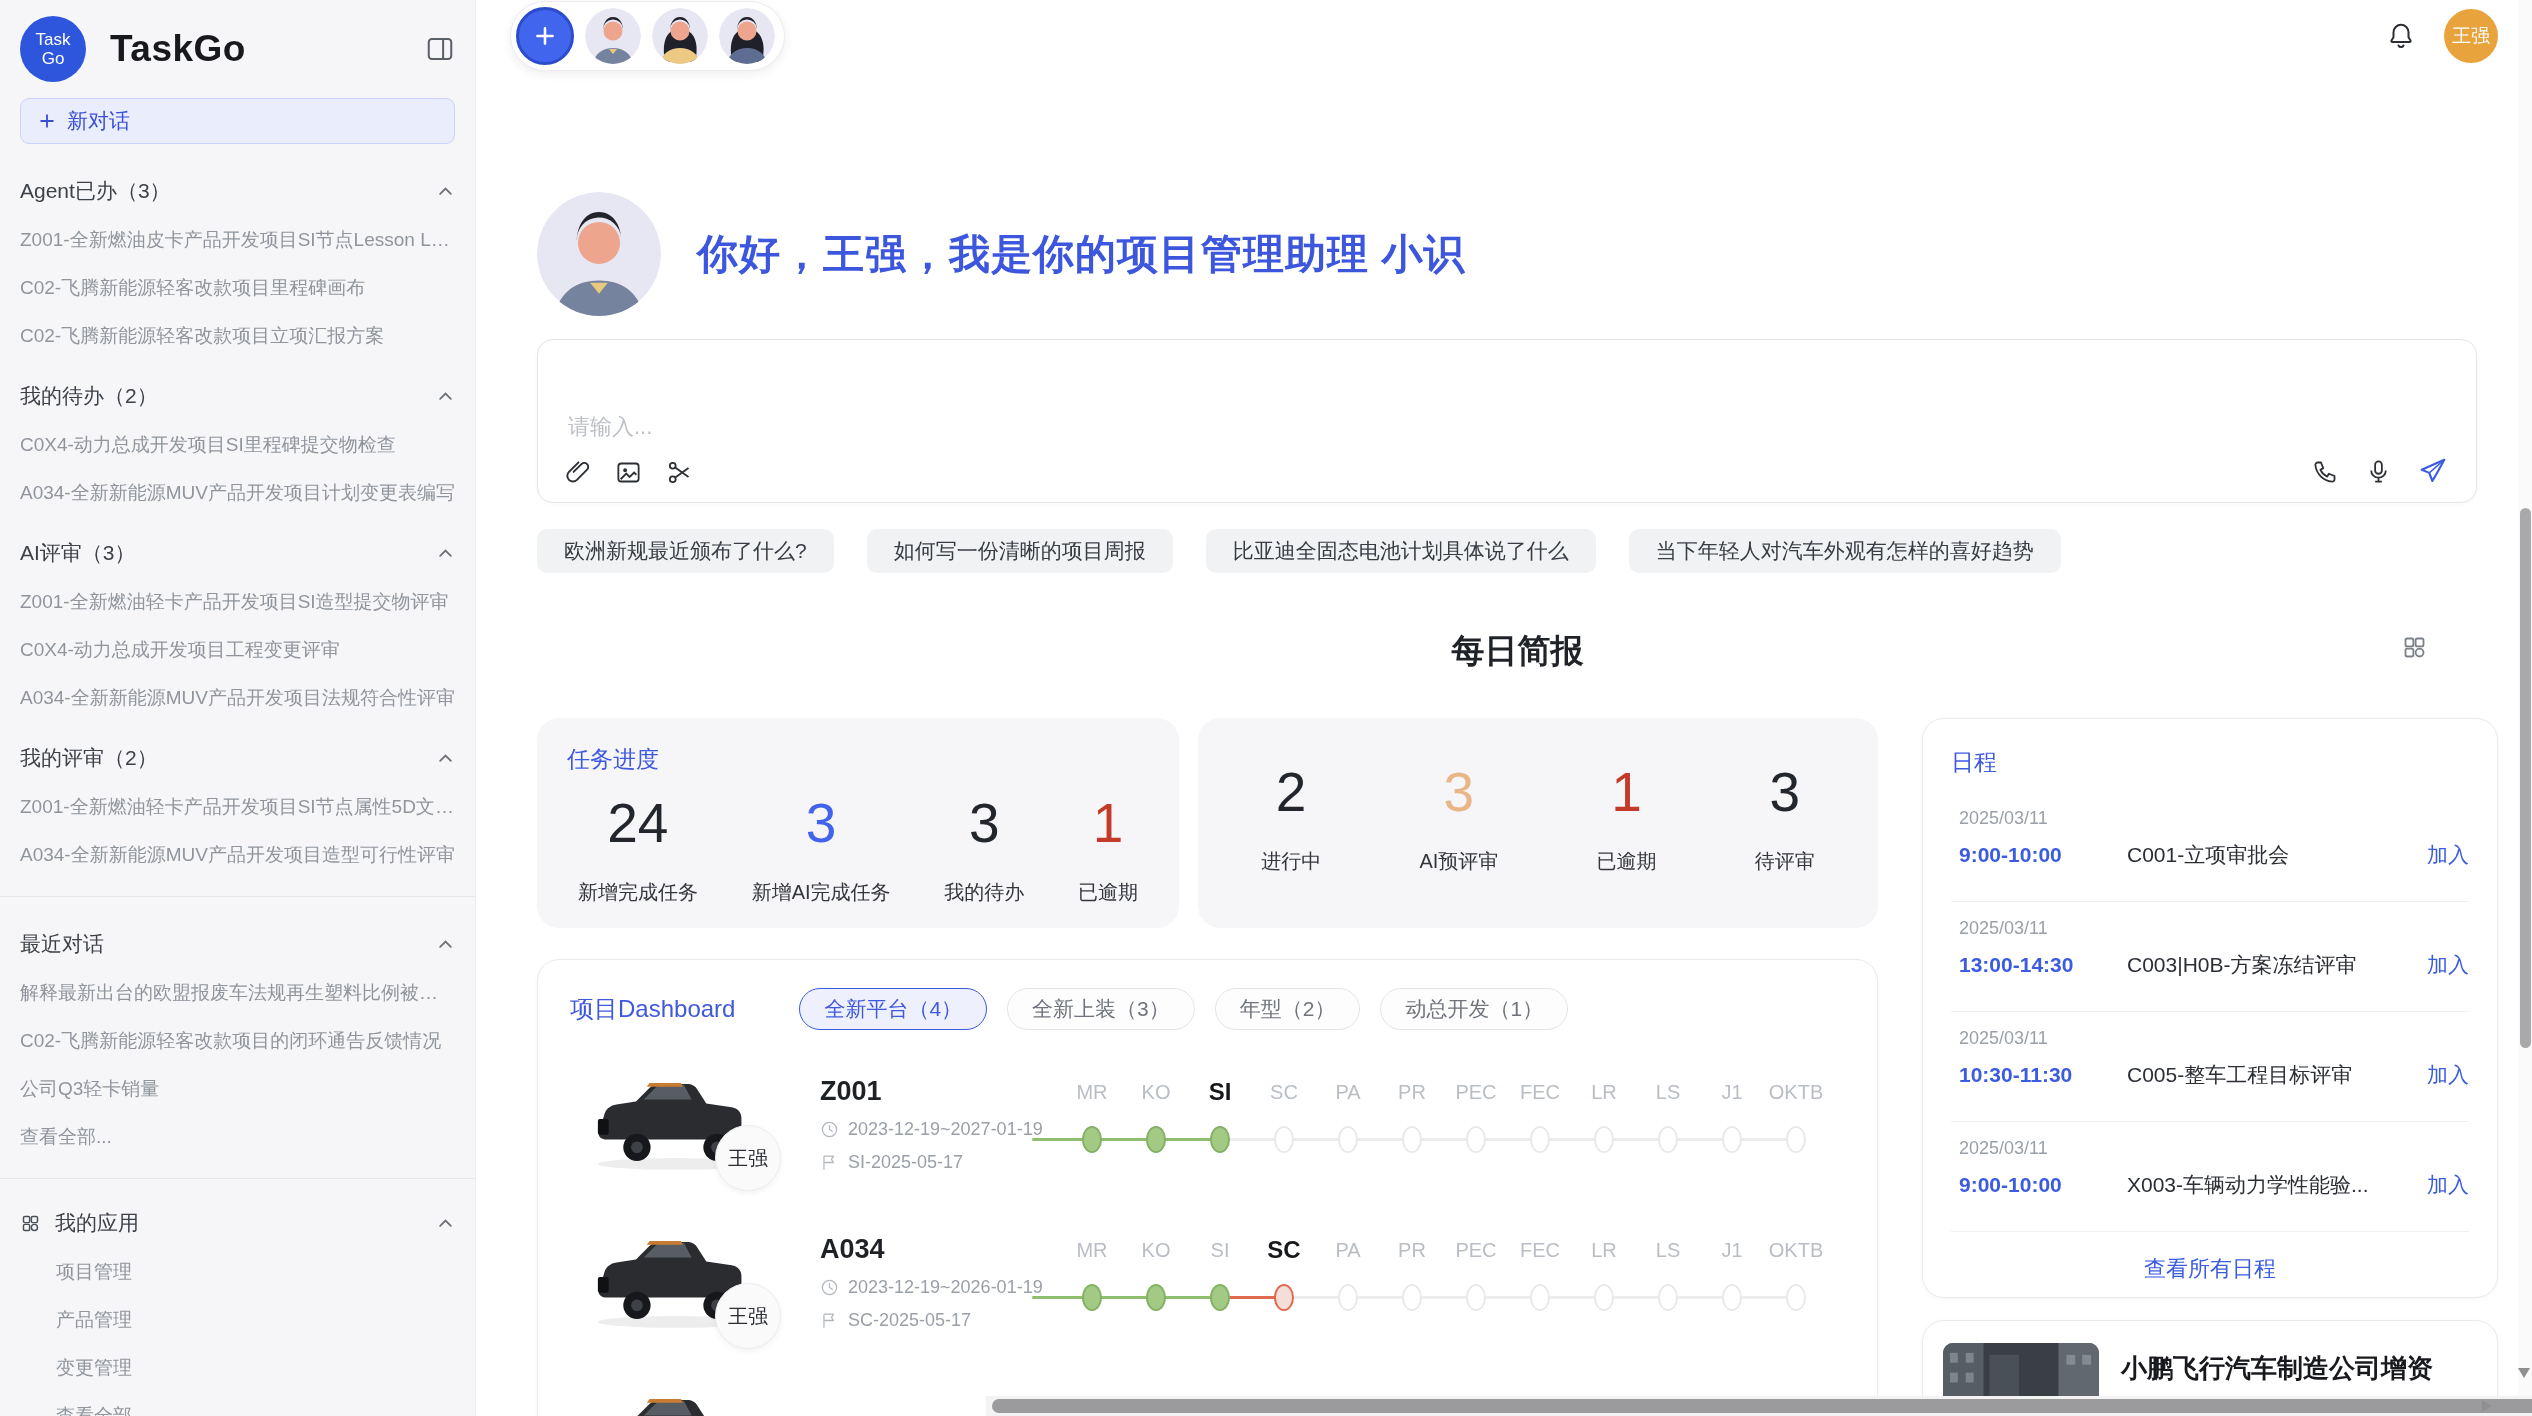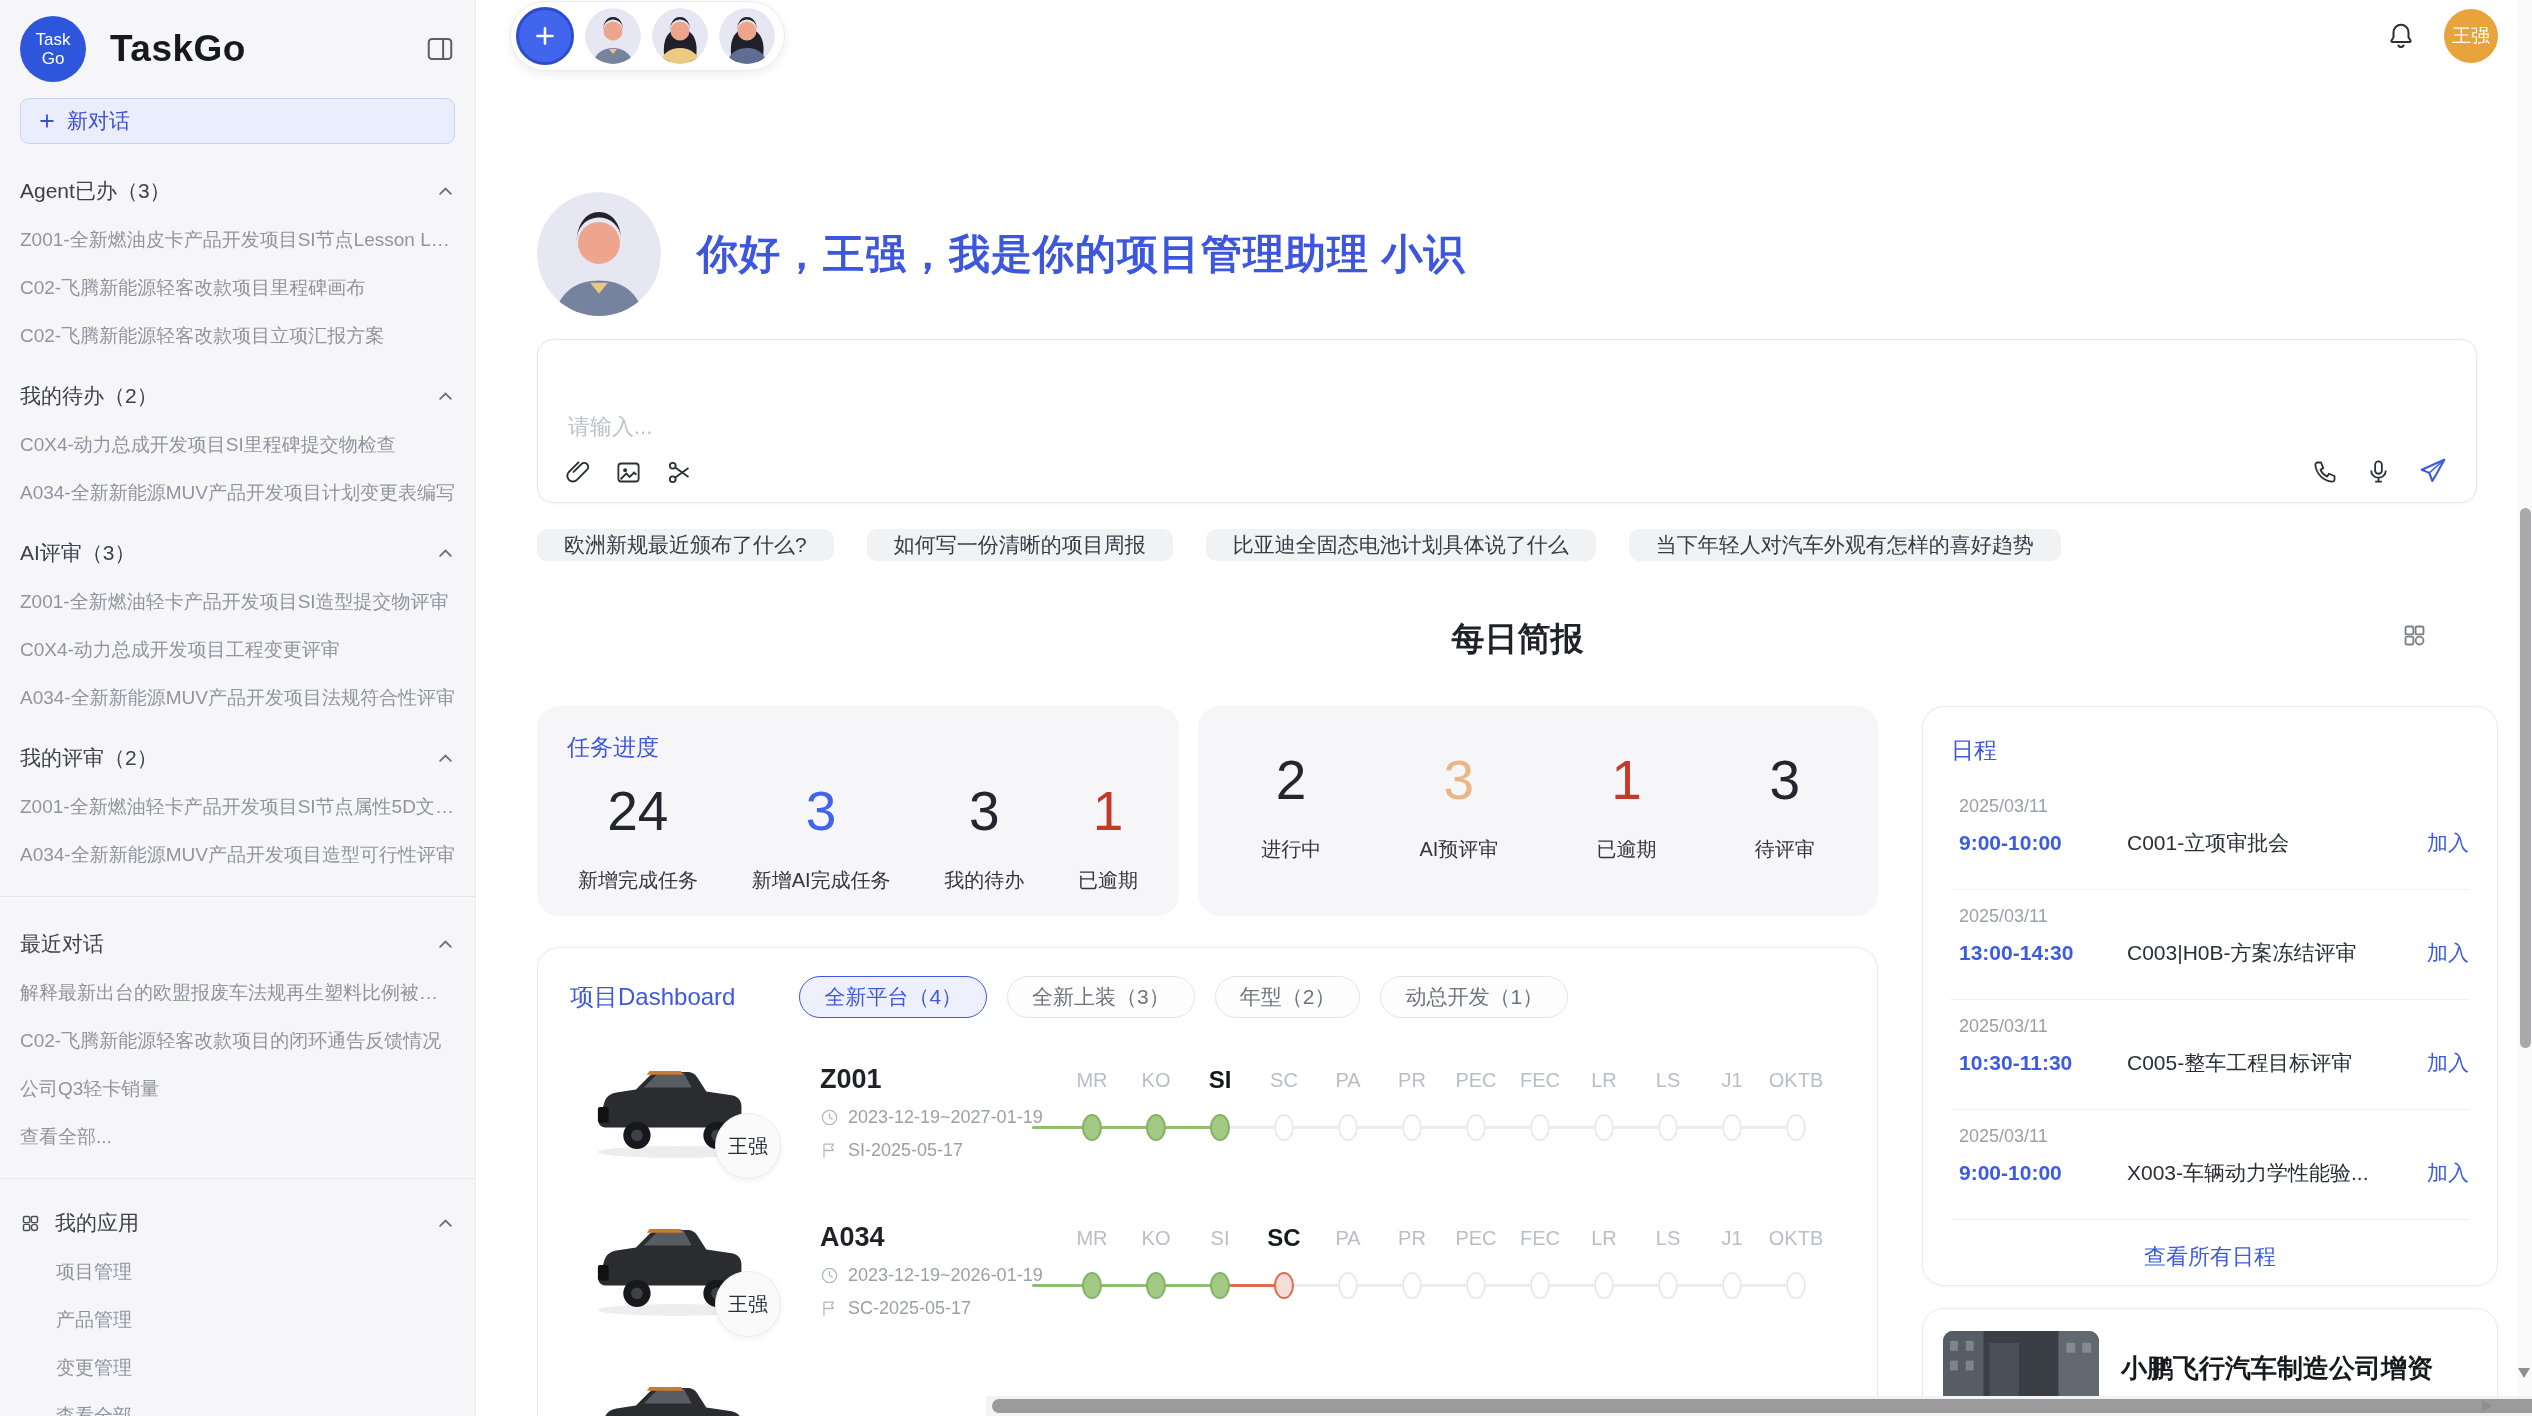--- a/index.html
+++ b/index.html
@@ -51,21 +51,21 @@
 
   .composer{margin-top:23px;width:1940px;height:164px;border:1px solid #e5e6ea;border-radius:16px;
     position:relative;background:#fff;box-shadow:0 1px 4px rgba(0,0,0,.04)}
   .placeholder{position:absolute;left:30px;top:72px;font-size:22px;color:#bcc0c7}
   .tools-left{position:absolute;left:26px;bottom:16px;display:flex;gap:24px}
   .tools-right{position:absolute;right:28px;bottom:16px;display:flex;gap:26px;align-items:center}
   .tool{width:27px;height:27px;color:#2c2f34;cursor:pointer}
   .tool.send{color:#3b5be0;width:30px;height:30px}
 
   .chips{margin-top:26px;display:flex;gap:33px}
-  .chip{height:32px;padding:0 27px;background:#f1f2f4;border-radius:10px;display:flex;align-items:center;
+  .chip{height:44px;padding:0 27px;background:#f1f2f4;border-radius:10px;display:flex;align-items:center;
     font-size:21px;color:#383c43;white-space:nowrap;cursor:pointer}
 
   .brief-row{margin-top:56px;position:relative;height:42px}
   .brief-title{position:absolute;left:50%;transform:translateX(-50%);font-size:33px;font-weight:bold;color:#1f2228}
   .brief-grid{position:absolute;right:70px;top:5px;width:27px;height:27px;color:#7b8087;cursor:pointer}
 
   .columns{margin-top:47px;display:flex;gap:44px;align-items:flex-start}
   .left-col{width:1341px;min-width:1341px}
   .right-col{width:576px;min-width:576px}
 
@@ -120,21 +120,21 @@
   .ev-main{display:flex;align-items:center;margin-top:12px}
   .ev-time{width:168px;font-size:21px;font-weight:bold;color:#3b5be0}
   .ev-name{flex:1;font-size:21px;color:#2b2f35;white-space:nowrap;overflow:hidden;text-overflow:ellipsis}
   .ev-join{font-size:21px;color:#3b5be0;cursor:pointer;margin-left:14px}
   .sched-footer{margin-top:22px;text-align:center;font-size:22px;color:#3b5be0;cursor:pointer}
 
   .news-card{margin-top:22px;border:1px solid #e9eaee;border-radius:22px;height:200px;padding:22px 20px;
     display:flex;gap:22px;background:#fff;box-shadow:0 1px 5px rgba(0,0,0,.04)}
   .news-img{width:156px;height:148px;border-radius:10px;overflow:hidden;flex:none}
   .news-img svg{width:100%;height:100%}
-  .news-title{font-size:26px;font-weight:bold;color:#17191d;margin-top:20px}
+  .news-title{font-size:26px;font-weight:bold;color:#17191d;margin-top:8px}
   .news-snippet{margin-top:24px;font-size:21px;color:#5f646c;line-height:30px}
 
   
   .h-scrollbar{position:absolute;left:510px;right:0;bottom:0;height:20px;background:#f3f3f4;z-index:9}
   .h-thumb{position:absolute;left:6px;top:3px;width:1850px;height:14px;background:#9b9b9d;border-radius:7px}
   .h-arrow{position:absolute;right:40px;top:4px;width:0;height:0;border-top:6px solid transparent;
     border-bottom:6px solid transparent;border-left:10px solid #8f8f91}
   .v-scrollbar{position:absolute;right:0;top:0;bottom:20px;width:14px;background:#fafafa;z-index:9}
   .v-thumb{position:absolute;right:1px;top:508px;width:11px;height:540px;background:#a9a9ab;border-radius:6px}
   .v-arrow{position:absolute;right:2px;bottom:18px;width:0;height:0;border-left:6px solid transparent;

